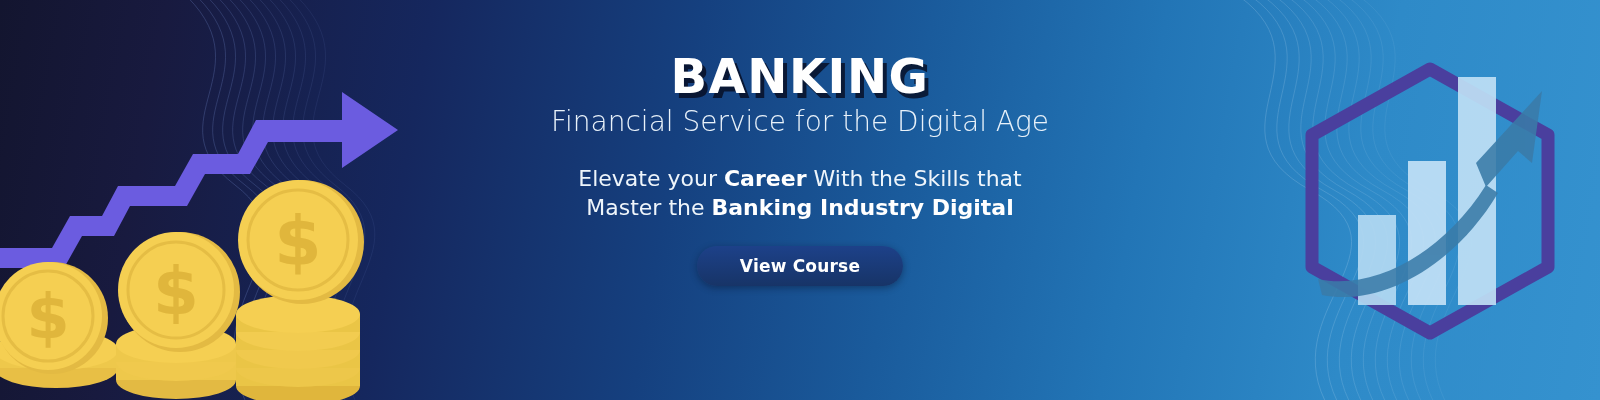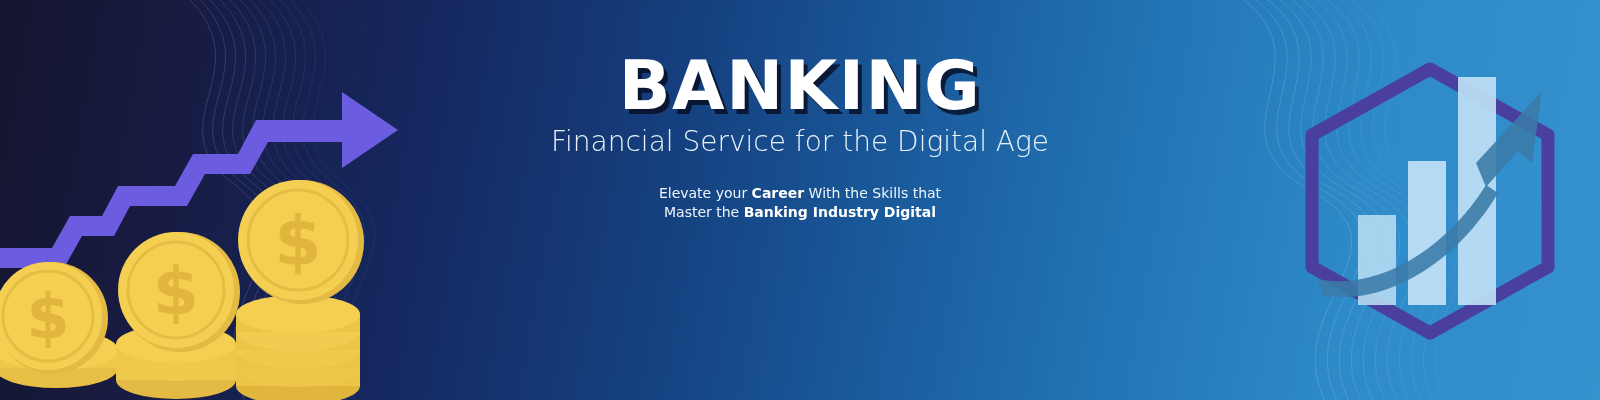--- a/index.html
+++ b/index.html
@@ -51,21 +51,21 @@
     height: 400px;
     display: flex;
     flex-direction: column;
     align-items: center;
     justify-content: flex-start;
     padding-top: 52px;
     box-sizing: border-box;
     text-align: center;
   }
   #headline {
-    font-size: 68px;
+    font-size: 48px;
     font-weight: 900;
     color: #ffffff;
     letter-spacing: 1.5px;
     line-height: 1;
     margin: 0;
     text-shadow: 4px 5px 0 rgba(6, 10, 30, .78);
   }
   #subhead {
     font-size: 31px;
     font-weight: 700;
@@ -75,21 +75,21 @@
     text-shadow: 1px 2px 3px rgba(5, 15, 40, .35);
   }
   #tagline {
     font-size: 28px;
     font-weight: 300;
     color: #e9f2fa;
     margin: 6px 0 0 0;
     line-height: 1.15;
   }
   #body-copy {
-    font-size: 14px;
+    font-size: 22px;
     font-weight: 400;
     color: #eef5fb;
     margin: 26px 0 0 0;
     line-height: 1.32;
   }
   #body-copy b { font-weight: 700; color: #ffffff; }
 
   #cta {
     margin-top: 24px;
     display: inline-flex;
@@ -209,20 +209,21 @@
     <h1 id="headline">BANKING</h1>
 
 
     <p id="tagline">Financial Service for the Digital Age</p>
 
     <p id="body-copy">
       <span>Elevate your </span><b>Career</b><span> With the Skills that</span><br>
       <span>Master the </span><b>Banking Industry Digital</b>
     </p>
 
+    <button id="cta">View Course</button>
   </div>
 
   <svg id="right-art" viewBox="0 0 300 290">
 
     <polygon points="150,14 268,80 268,212 150,278 32,212 32,80" fill="none" stroke="#4a3f9e" stroke-width="13" stroke-linejoin="round"></polygon>
 
     <g>
       <rect x="78" y="160" width="38" height="90" fill="#b3d9f2" opacity=".92"></rect>
       <rect x="128" y="106" width="38" height="144" fill="#c2e1f6" opacity=".92"></rect>
       <rect x="178" y="22" width="38" height="228" fill="#bfe0f5" opacity=".92"></rect>

